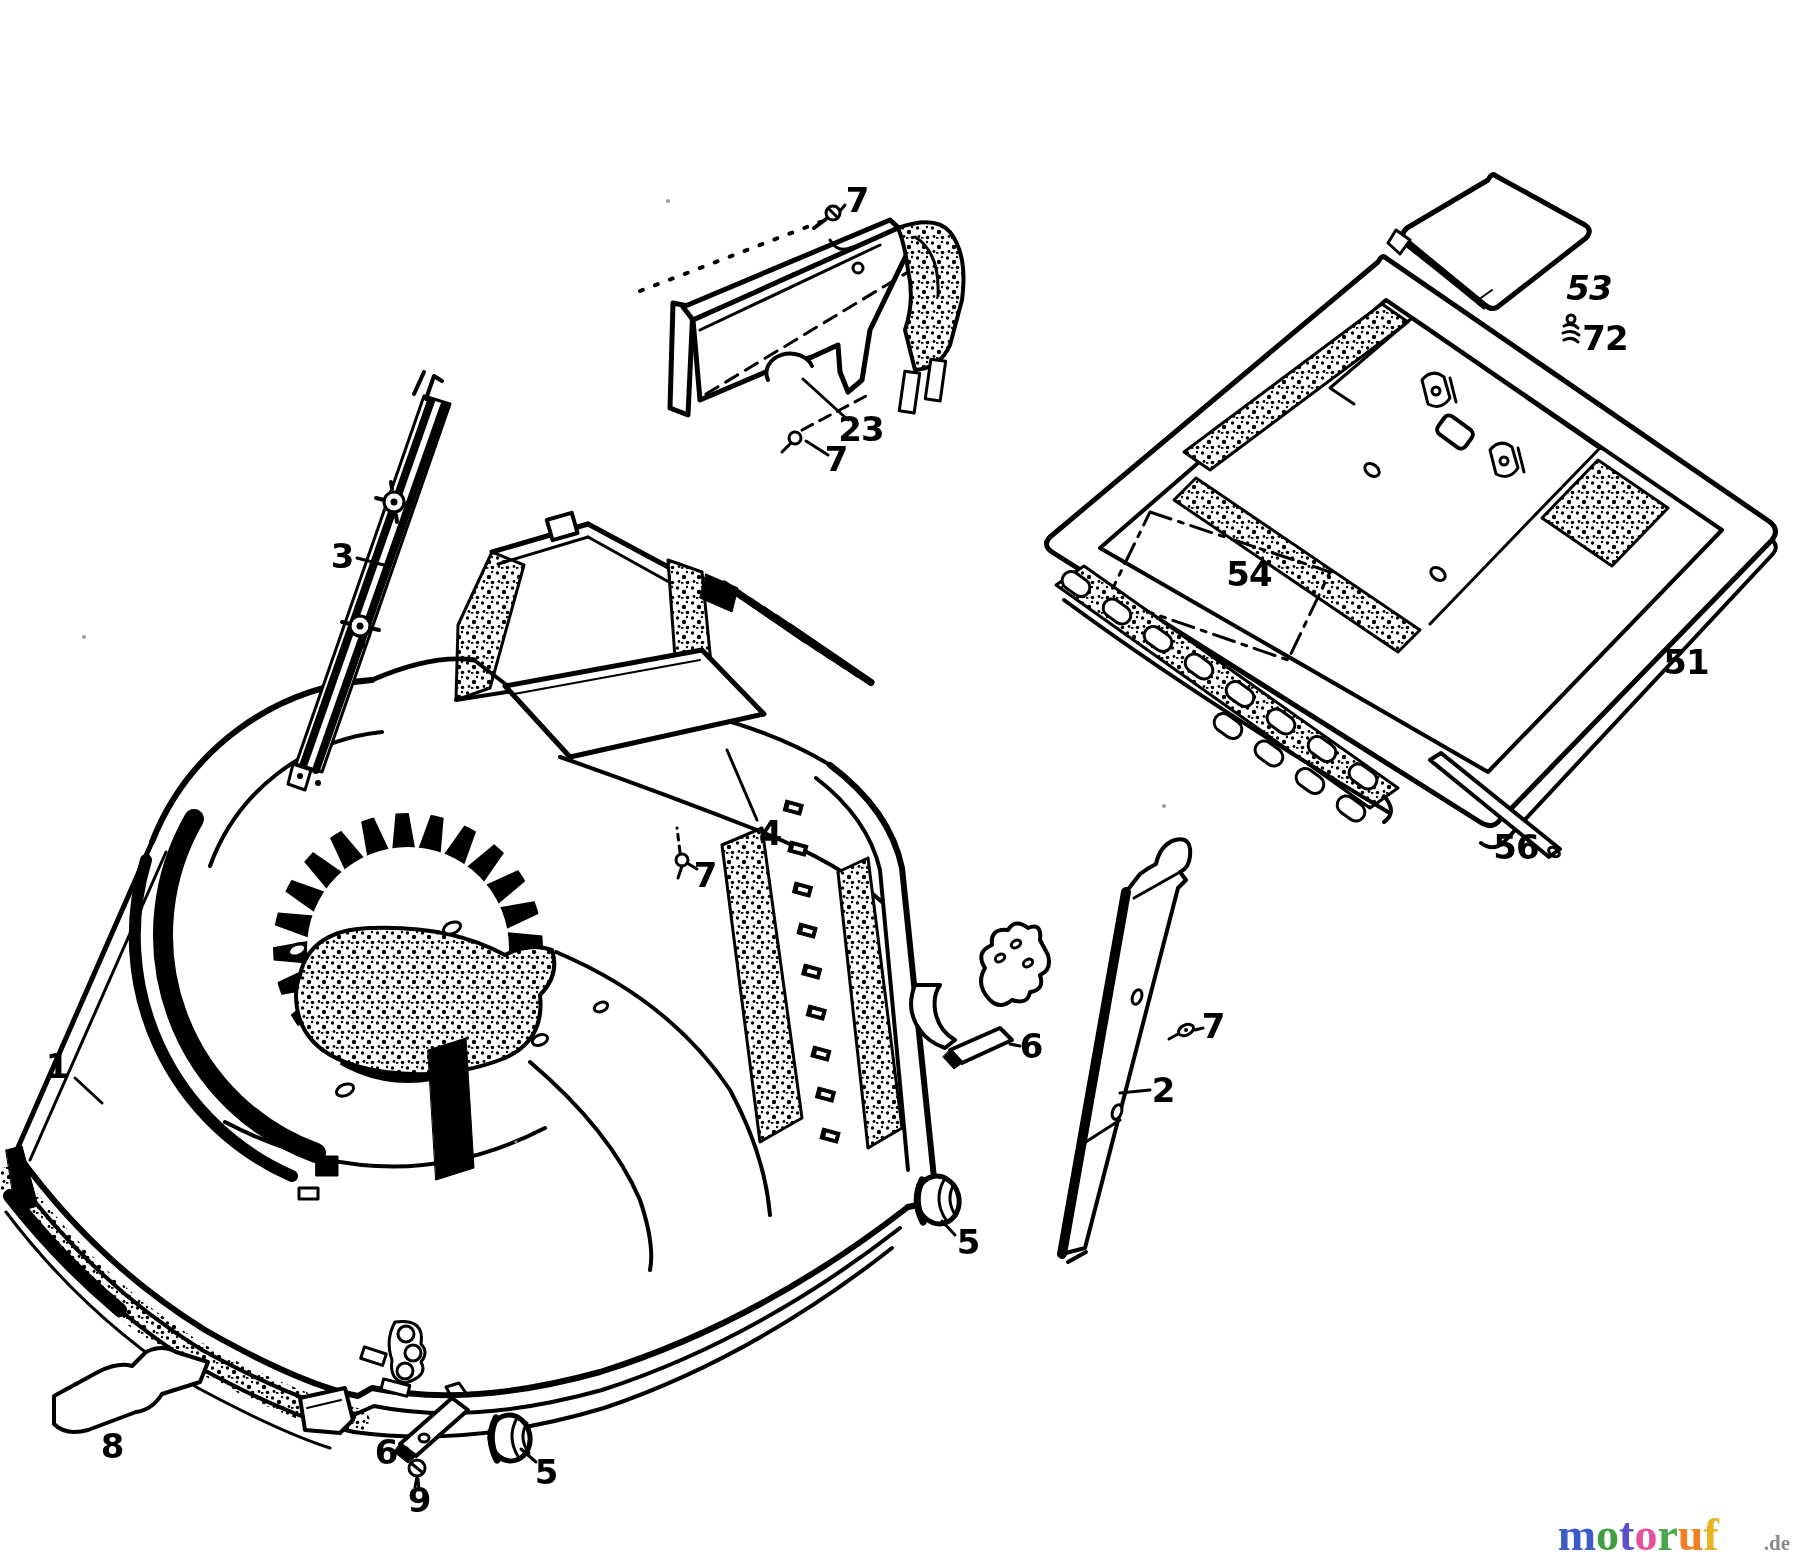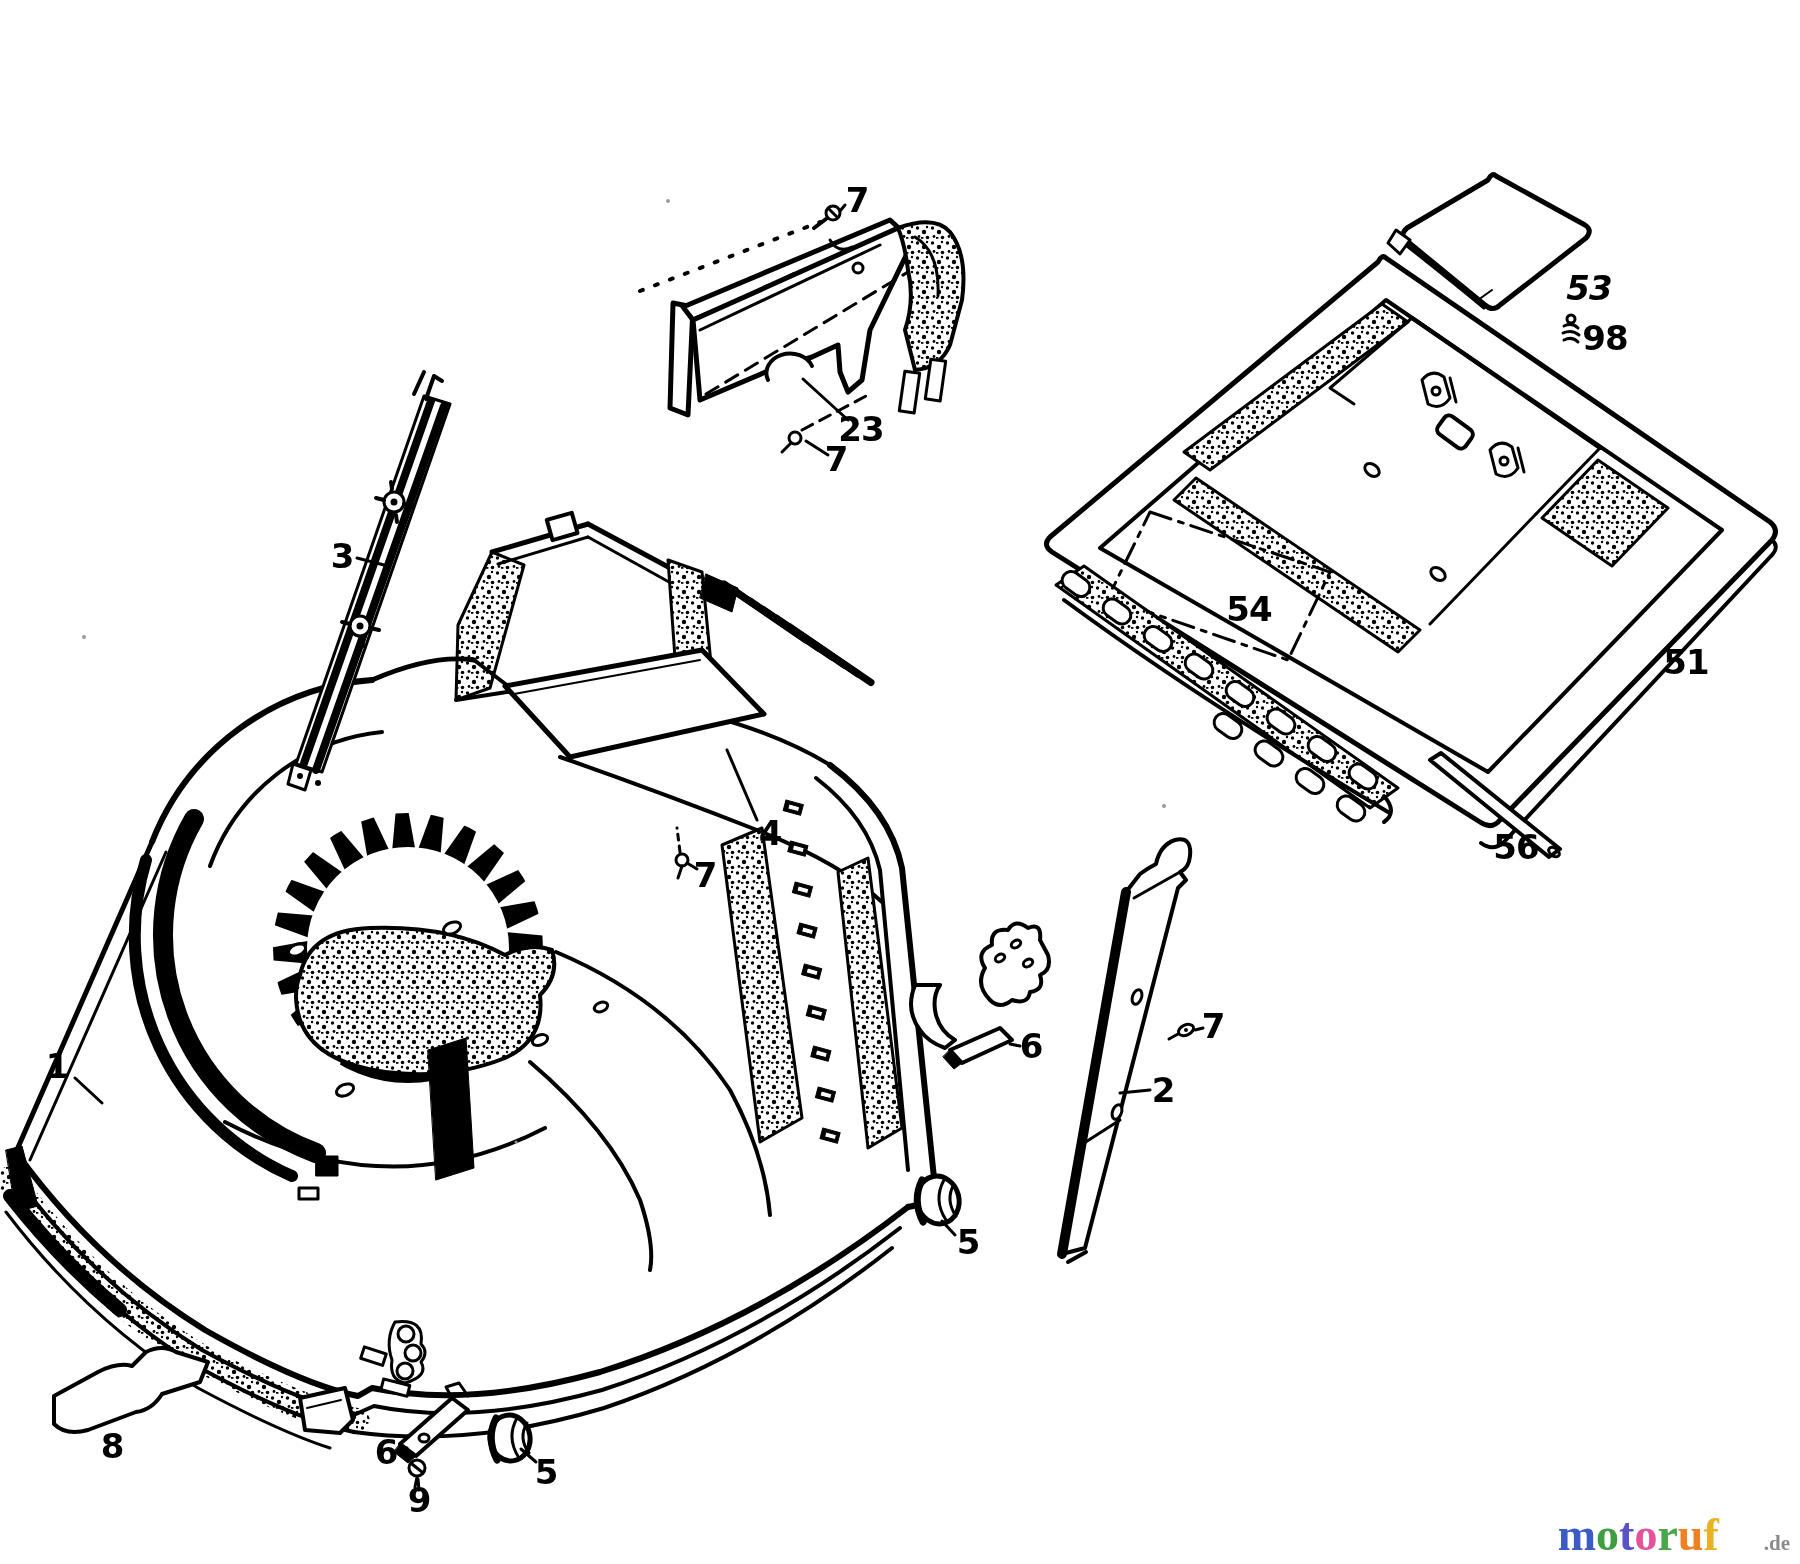--- a/index.html
+++ b/index.html
@@ -381,23 +381,23 @@
       <div class="part-label" style="left: 1031px; top: 1046px;">6</div>
       <div class="part-label" style="left: 386px; top: 1452px;">6</div>
       <div class="part-label" style="left: 857px; top: 200px;">7</div>
       <div class="part-label" style="left: 836px; top: 459px;">7</div>
       <div class="part-label" style="left: 705px; top: 875px;">7</div>
       <div class="part-label" style="left: 1213px; top: 1026px;">7</div>
       <div class="part-label" style="left: 112px; top: 1446px;">8</div>
       <div class="part-label" style="left: 419px; top: 1500px;">9</div>
       <div class="part-label" style="left: 861px; top: 429px;">23</div>
       <div class="part-label" style="left: 1686px; top: 662px;">51</div>
-      <div class="part-label" style="left: 1605px; top: 338px;">98</div>
+      <div class="part-label" style="left: 1605px; top: 338px;">72</div>
       <div class="part-label" style="left: 1589px; top: 288px; font-style: italic;">53</div>
-      <div class="part-label" style="left: 1249px; top: 609px; text-align: center;">54</div>
+      <div class="part-label" style="left: 1249px; top: 574px; text-align: center;">54</div>
       <div class="part-label" style="left: 1516px; top: 847px; text-align: center;">56</div>
     </div>
 
 <div id="watermark">
   <span id="watermark-word"><span style="color: rgb(59, 91, 199);">m</span><span style="color: rgb(63, 157, 66);">o</span><span style="color: rgb(90, 82, 201);">t</span><span style="color: rgb(229, 81, 155);">o</span><span style="color: rgb(74, 166, 74);">r</span><span style="color: rgb(239, 129, 35);">u</span><span style="color: rgb(232, 178, 36);">f</span></span><span class="suffix" style="color: rgb(138, 138, 138);">.de</span>
 </div>
 
 </div>
 
 </body></html>

